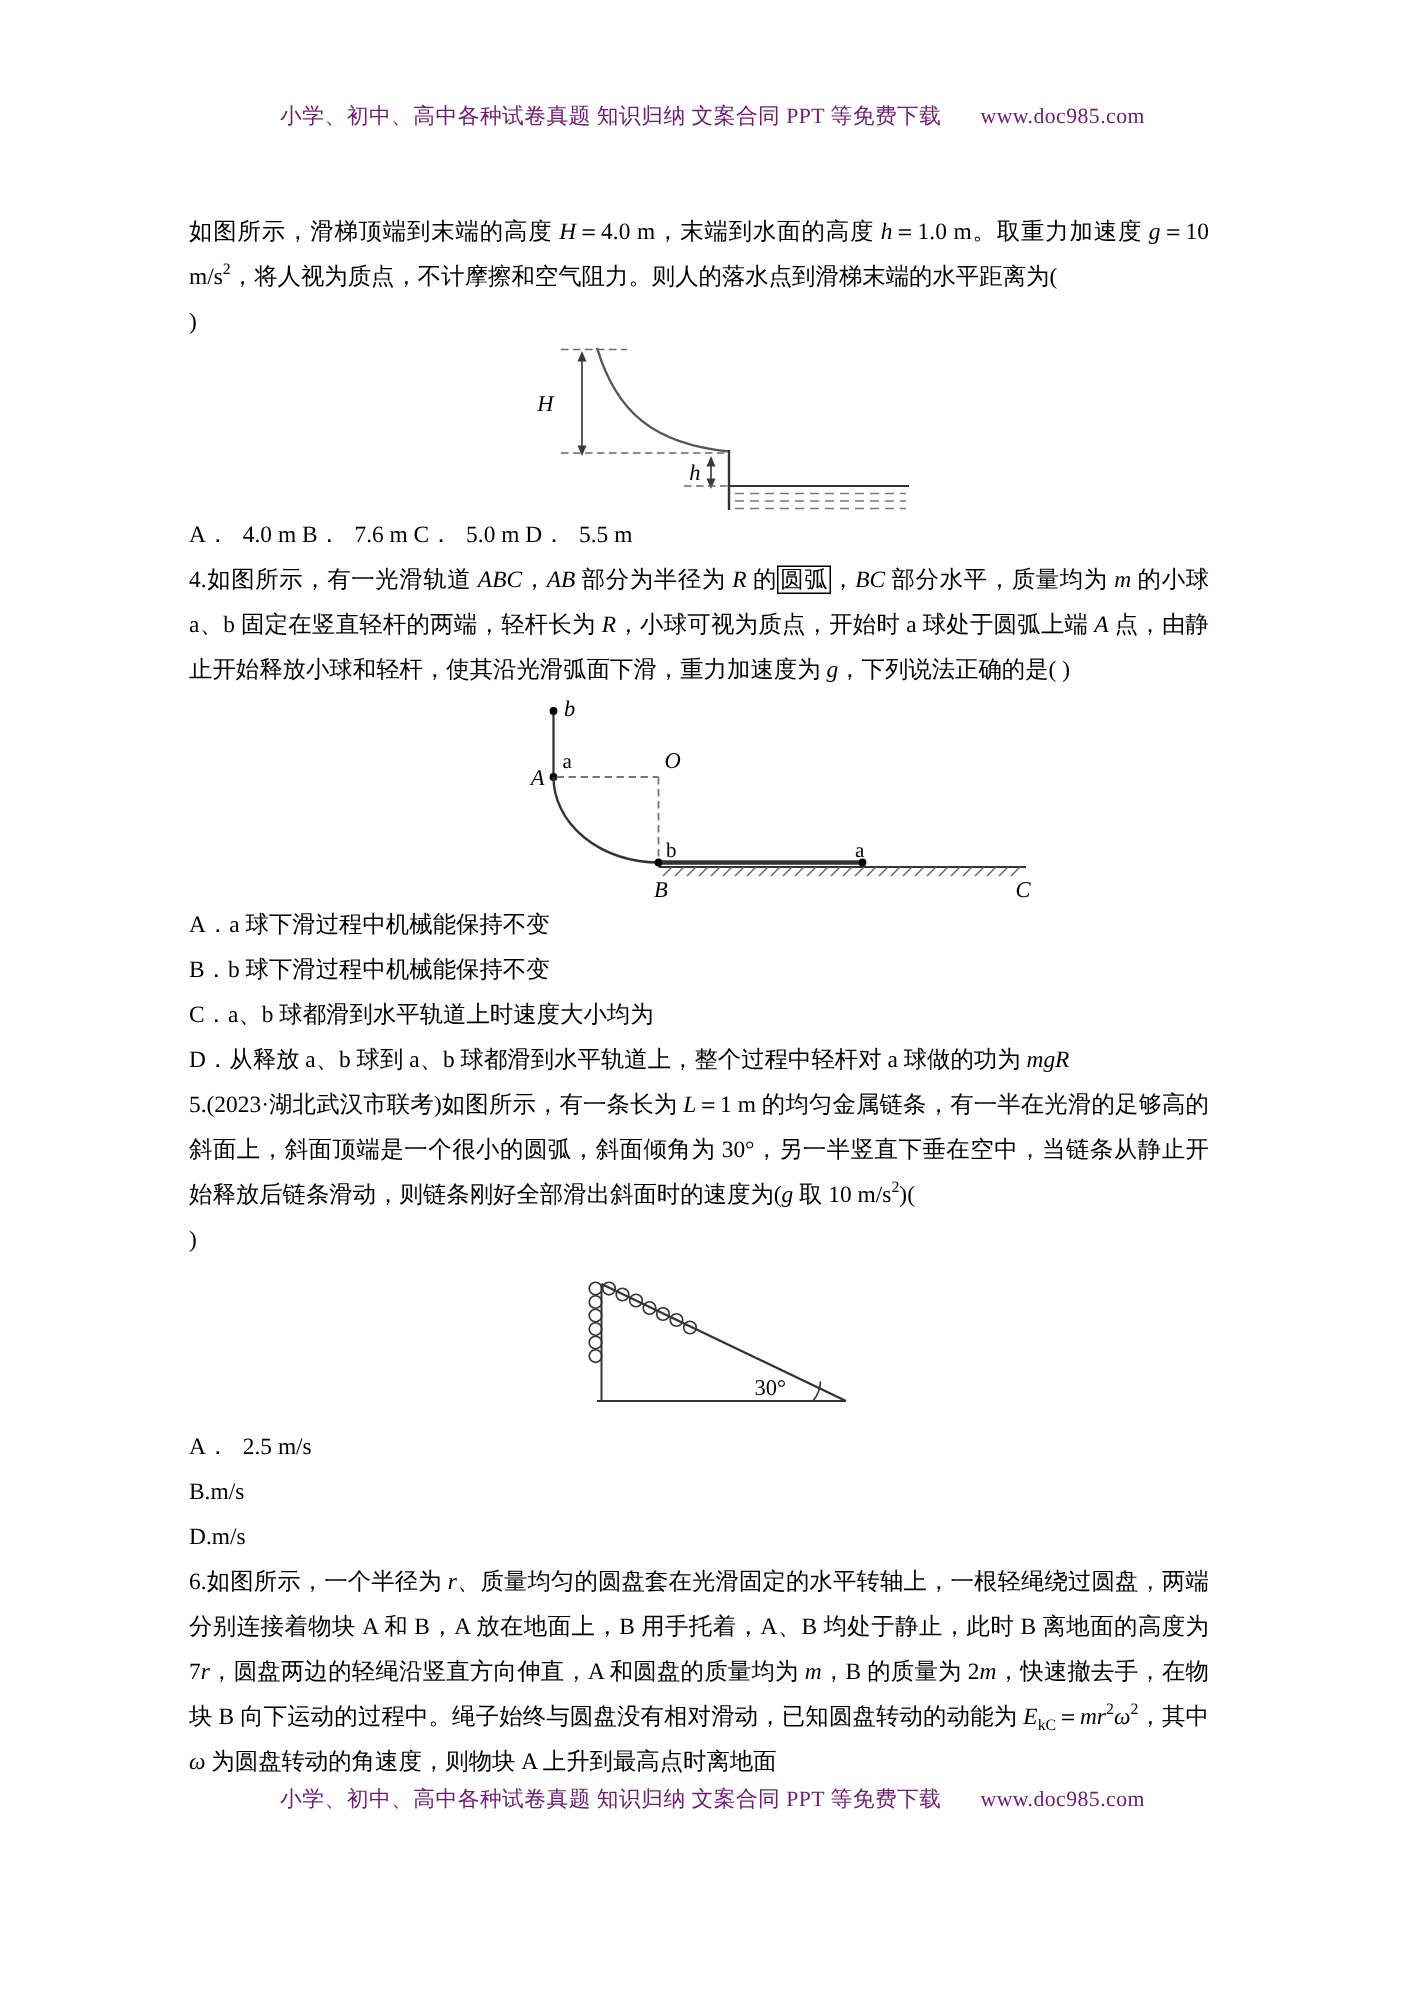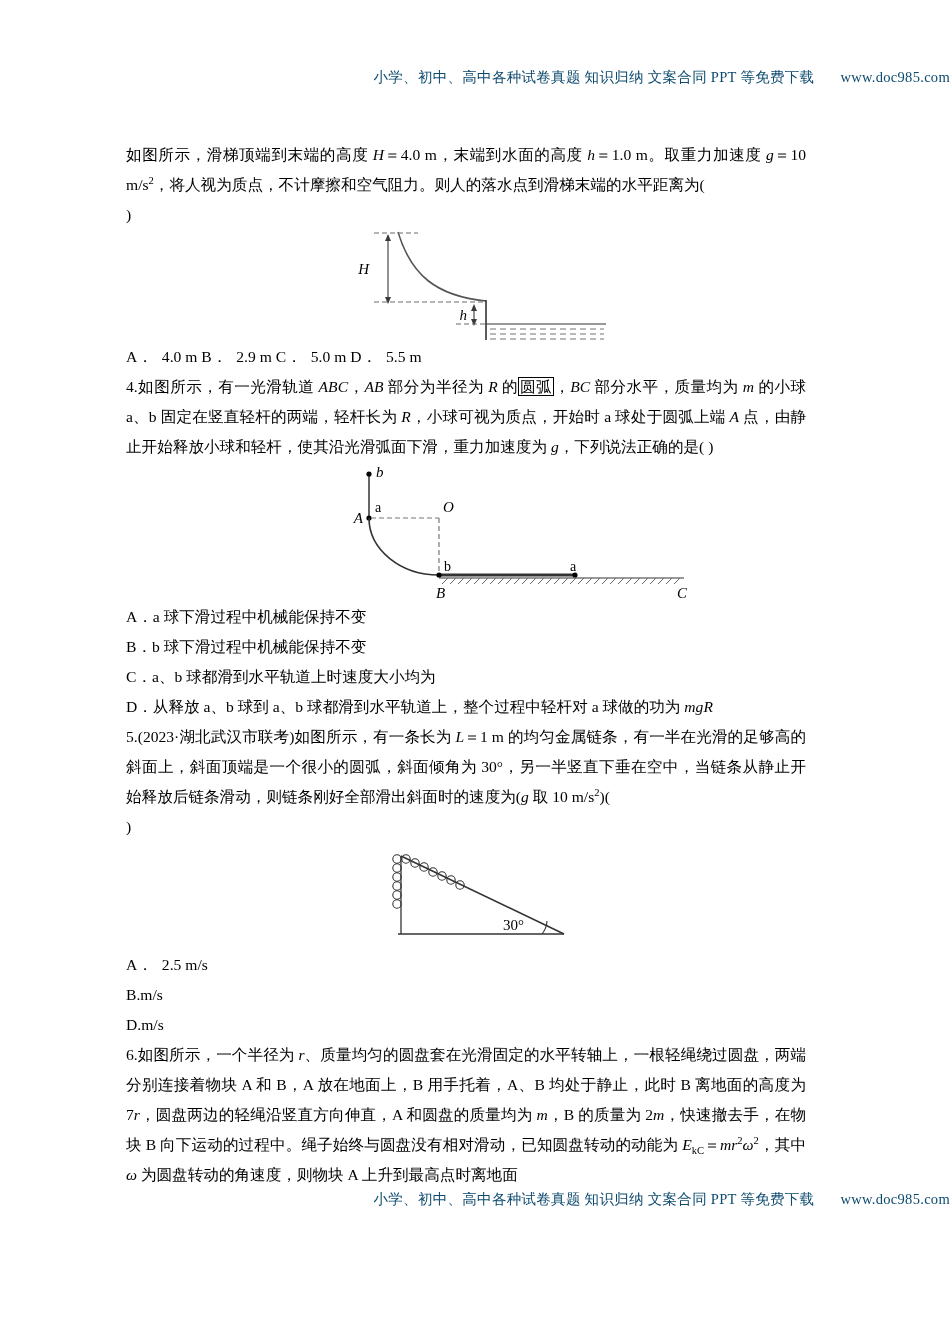--- a/index.html
+++ b/index.html
@@ -13,23 +13,23 @@
     height: 1344px;
     background: #ffffff;
     font-family: "Liberation Serif", "DejaVu Serif", serif;
     color: #000000;
     overflow: hidden;
   }
   .watermark {
     position: absolute;
     left: 0;
     width: 950px;
-    text-align: right;
+    text-align: center;
     font-size: 14.5px;
-    color: #0c4a6e;
+    color: #701a75;
     letter-spacing: 0.3px;
     font-family: "Liberation Serif", "DejaVu Serif", serif;
   }
   .watermark-top { top: 68px; }
   .watermark-bottom { top: 1190px; }
   .wm-url { margin-left: 26px; }
 
   .content {
     position: absolute;
     left: 126px;
@@ -116,21 +116,21 @@
           <line x1="364" y1="99" x2="478" y2="99"></line>
           <line x1="364" y1="104" x2="478" y2="104"></line>
           <line x1="364" y1="109" x2="478" y2="109"></line>
         </g>
 
         <text x="243" y="44" font-family="Liberation Serif, serif" font-size="15" font-style="italic" fill="#000" text-anchor="end">H</text>
         <text x="341" y="90" font-family="Liberation Serif, serif" font-size="15" font-style="italic" fill="#000" text-anchor="end">h</text>
       </svg>
     </div>
 
-    <p class="opts"><span>A．</span><span class="sp-a"></span><span>4.0 m</span>&nbsp;<span>B．</span><span class="sp-a"></span><span>2.9 m</span>&nbsp;<span>C．</span><span class="sp-a"></span><span>5.0 m</span>&nbsp;<span>D．</span><span class="sp-a"></span><span>5.5 m</span></p>
+    <p class="opts"><span>A．</span><span class="sp-a"></span><span>4.0 m</span>&nbsp;<span>B．</span><span class="sp-a"></span><span>7.6 m</span>&nbsp;<span>C．</span><span class="sp-a"></span><span>5.0 m</span>&nbsp;<span>D．</span><span class="sp-a"></span><span>5.5 m</span></p>
 
     <p class="para"><span>4.</span><span>如图所示，有一光滑轨道 </span><span class="it">ABC</span><span>，</span><span class="it">AB</span><span> 部分为半径为 </span><span class="it">R</span><span> 的</span><span class="boxed">圆弧</span><span>，</span><span class="it">BC</span><span> 部分水平，质量均为 </span><span class="it">m</span><span> 的小球 a、b 固定在竖直轻杆的两端，轻杆长为 </span><span class="it">R</span><span>，小球可视为质点，开始时 a 球处于圆弧上端 </span><span class="it">A</span><span> 点，由静止开始释放小球和轻杆，使其沿光滑弧面下滑，重力加速度为 </span><span class="it">g</span><span>，下列说法正确的是(      )</span></p>
 
     <div class="figure fig2">
       <svg class="fig-svg" width="680" height="140" viewBox="0 0 680 140">
 
         <line x1="243" y1="12" x2="243" y2="56" stroke="#333" stroke-width="1.5"></line>
 
         <circle cx="243" cy="12" r="2.6" fill="#000"></circle>
 

